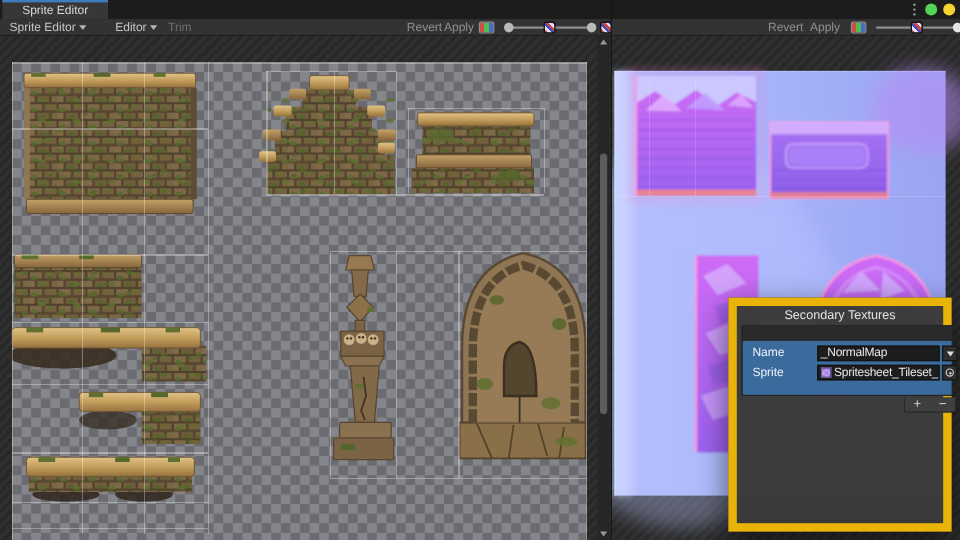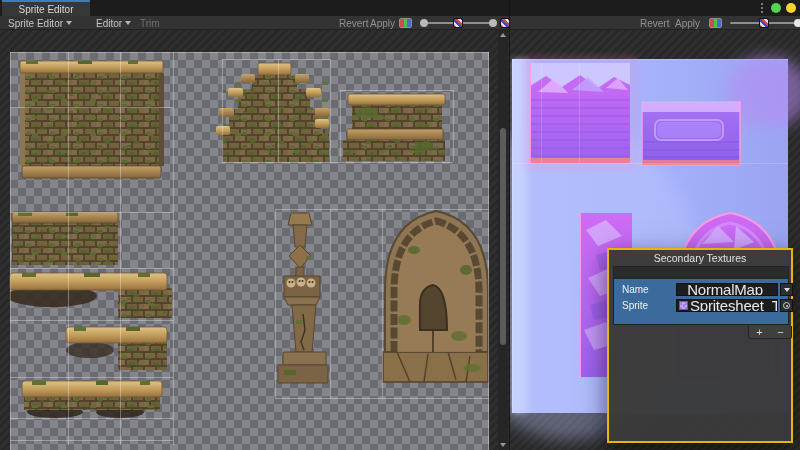--- a/index.html
+++ b/index.html
@@ -43,31 +43,31 @@
     background-size:16px 16px;}
   svg.layer{position:absolute;left:0;top:0;}
   
   .vscroll{position:absolute;left:498px;top:30px;width:10px;height:420px;background:#262626;}
   .varrow{position:absolute;left:2px;width:0;height:0;border-left:3px solid transparent;border-right:3px solid transparent;}
   .varrow.up{top:3px;border-bottom:4px solid #999;}
   .varrow.down{bottom:3px;border-top:4px solid #999;}
   .vthumb{position:absolute;left:2px;top:98px;width:6px;height:217px;border-radius:3px;background:#5c5c5c;}
   
   .panel{position:absolute;left:607px;top:248px;width:186px;height:195px;z-index:20;
-    background:rgba(58,58,58,0.98);border:2px solid #eab308;box-shadow:0 8px 24px rgba(0,0,0,.55);}
+    background:rgba(58,58,58,0.98);border:7px solid #eab308;box-shadow:0 8px 24px rgba(0,0,0,.55);}
   .panel-title{position:absolute;left:0;top:0;width:100%;height:16px;display:flex;
     align-items:center;justify-content:center;font-size:10.5px;color:#e2e2e2;}
   .plist{position:absolute;left:4px;top:16px;width:176px;height:59px;background:#2b2b2b;border:1px solid #232323;}
   .plist-header{position:absolute;left:0;top:0;width:100%;height:12px;background:#2b2b2b;border-bottom:1px solid #242424;}
   .psel{position:absolute;left:0;top:12px;width:100%;height:45px;background:#3a6b9c;}
   .prow{position:absolute;left:0;width:100%;height:13px;}
   .prow.r1{top:4px;}.prow.r2{top:20px;}
   .plabel{position:absolute;left:8px;top:1px;font-size:10px;color:#eef2f6;}
   .pfield{position:absolute;left:62px;top:0;width:102px;height:13px;background:#1d1d1d;border:1px solid #121212;
-    display:flex;align-items:center;padding:0 2px;font-size:15px;color:#e8e8e8;overflow:hidden;white-space:nowrap;letter-spacing:-0.2px;}
+    display:flex;align-items:center;padding:0 2px;font-size:10px;color:#e8e8e8;overflow:hidden;white-space:nowrap;letter-spacing:-0.2px;}
   .pbtn{position:absolute;left:166px;top:0;width:13px;height:13px;background:#2e2e2e;border:1px solid #141414;
     display:flex;align-items:center;justify-content:center;}
   .pbtn .caret{border-top-color:#ddd;border-left-width:3px;border-right-width:3px;}
   .picker-circle{width:7px;height:7px;border:1px solid #cfcfcf;border-radius:50%;position:relative;}
   .picker-circle::after{content:"";position:absolute;left:1.5px;top:1.5px;width:2px;height:2px;border-radius:50%;background:#cfcfcf;}
   .thumb-tex{width:9px;height:9px;margin-right:2px;flex:0 0 auto;border:1px solid #6a5a9a;
     background:conic-gradient(#c9a0f0 25%,#9a86e8 0 50%,#c9a0f0 0 75%,#9a86e8 0);background-size:5px 5px;}
   .pfooter{position:absolute;left:139px;top:76px;width:44px;height:13px;background:#3f3f3f;
     border:1px solid #262626;border-top:none;border-radius:0 0 3px 3px;display:flex;}
   .pfooter span{flex:1;display:flex;align-items:center;justify-content:center;font-size:11px;color:#dcdcdc;line-height:1;}

